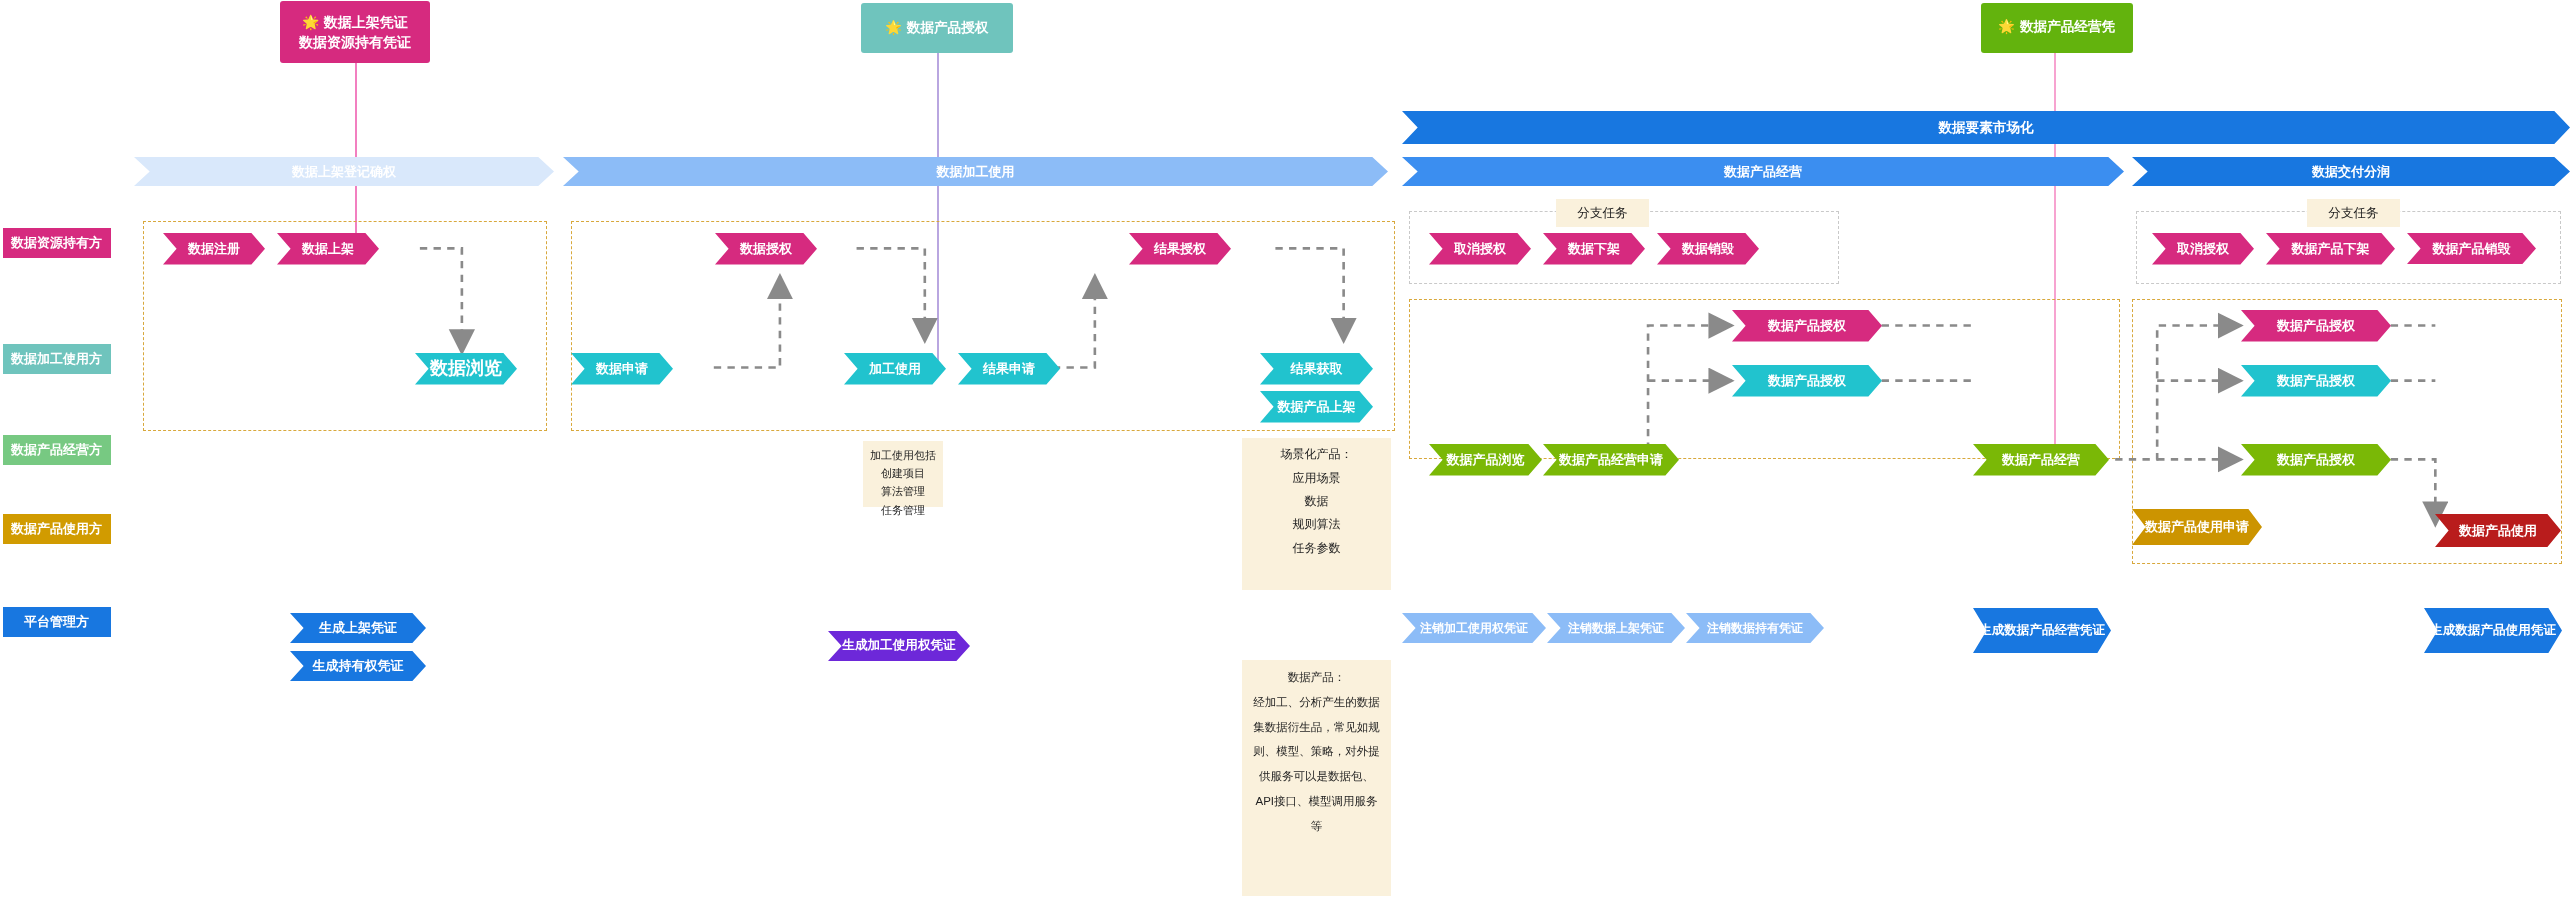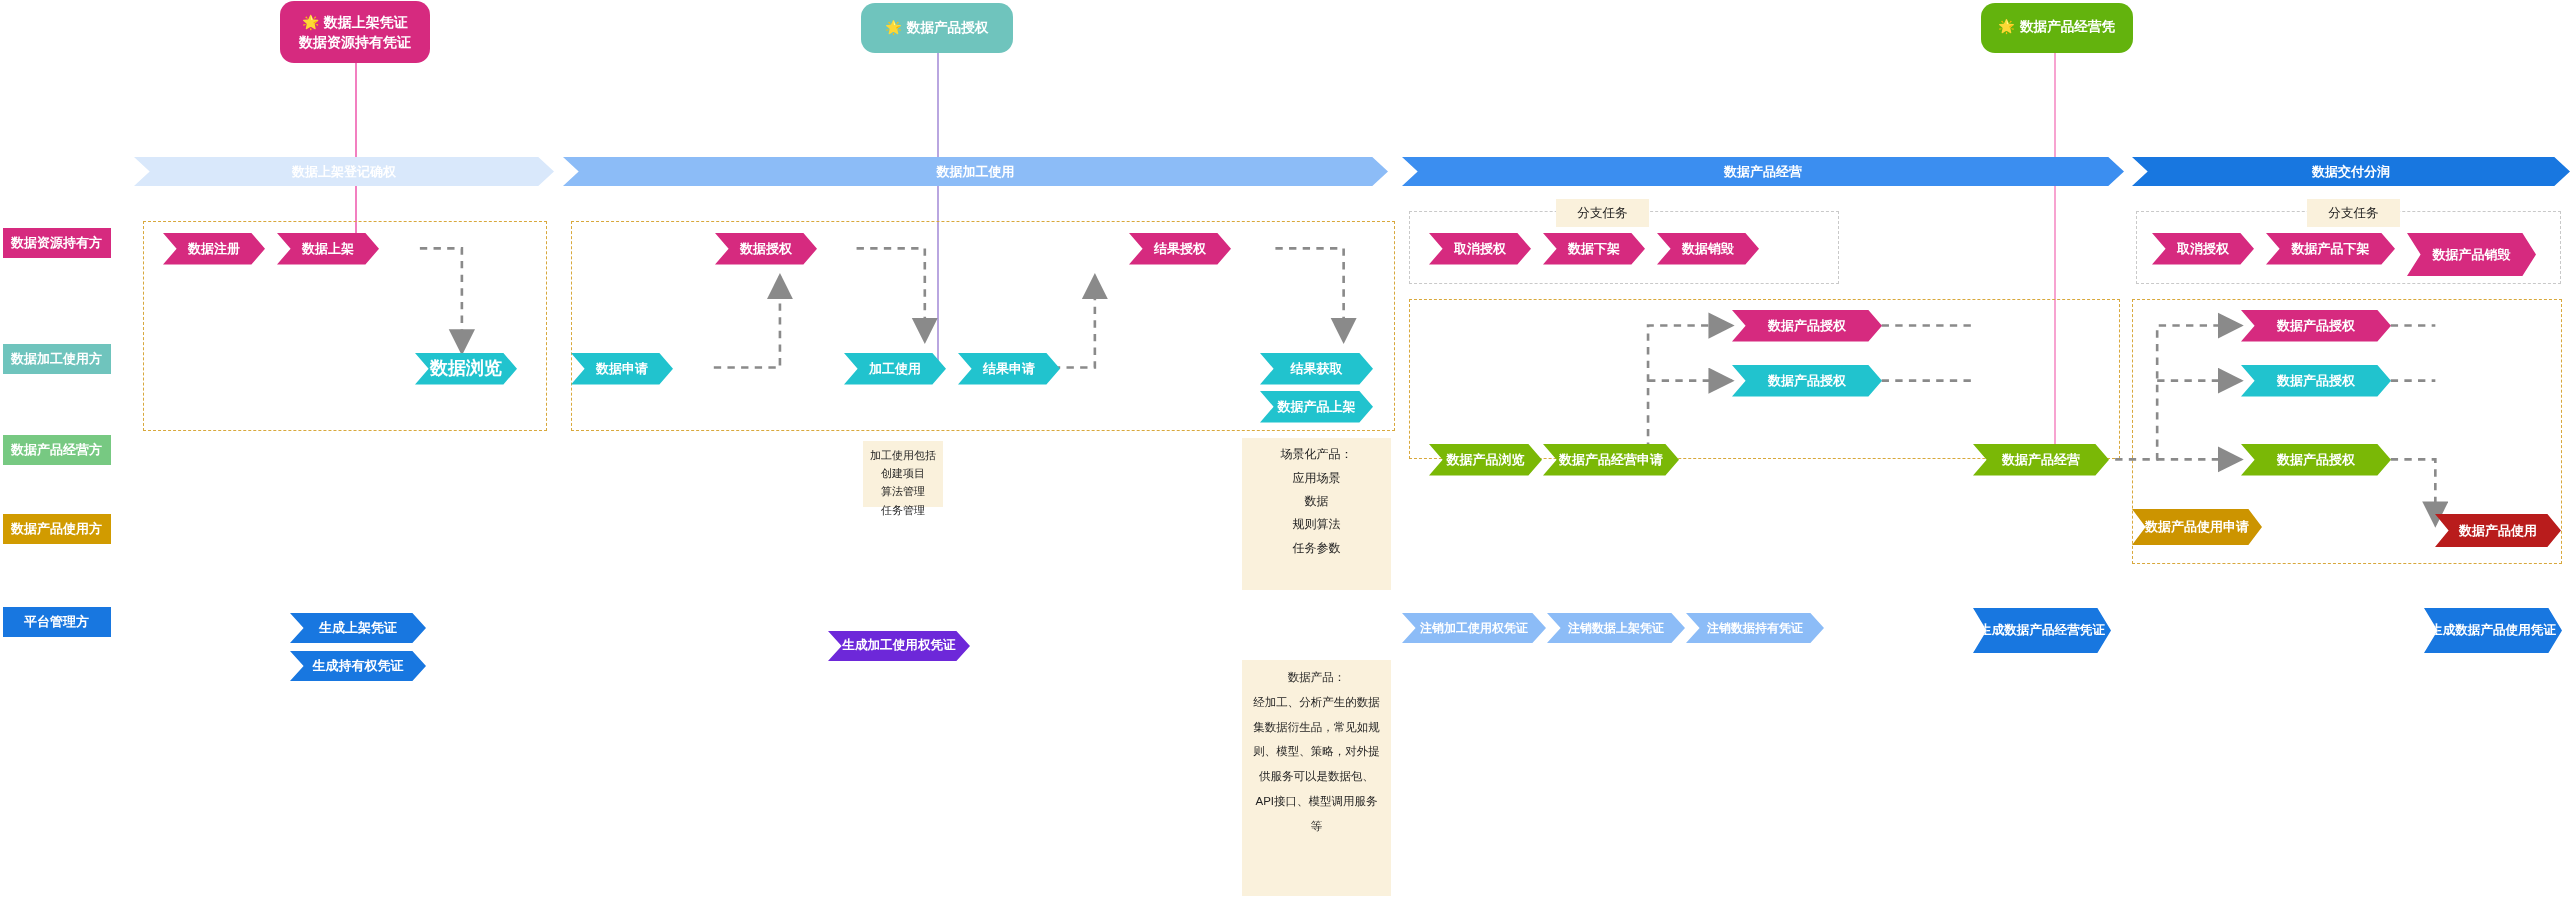--- a/index.html
+++ b/index.html
@@ -5,21 +5,21 @@
   * { box-sizing: border-box; margin:0; padding:0; }
   html,body{ background:#fff; }
   body{
     font-family:"Liberation Sans","DejaVu Sans",sans-serif;
     width:2576px; height:902px; position:relative; overflow:hidden;
   }
   .stage{ position:absolute; left:0; top:0; width:2576px; height:902px; }
 
   
   .cred{
-    position:absolute; border-radius:14px; color:#fff; font-weight:bold;
+    position:absolute; border-radius:3px; color:#fff; font-weight:bold;
     display:flex; flex-direction:column; align-items:center; justify-content:center;
     text-align:center; line-height:1.45; padding:3.1px 7.3px;
   }
   .cred .ln{ display:block; white-space:nowrap; }
   .cred .star{ margin-right:4.2px; }
   .cred-pink{ background:#d62a7f; }
   .cred-teal{ background:#6fc4bd; }
   .cred-green{ background:#63b30d; }
 
   
@@ -81,20 +81,23 @@
   </div>
 
   <div class="cred cred-teal" style="left:861px; top:3.1px; width:152px; height:50px; font-size:13.6px;">
     <span class="ln"><span class="star">🌟</span><span>数据产品授权</span></span>
   </div>
 
   <div class="cred cred-green" style="left:1981px; top:3.1px; width:152px; height:50px; font-size:13.6px;font-family:Liberation Mono, monospace;">
     <span class="ln"><span class="star">🌟</span><span>数据产品经营凭</span></span>
   </div>
 
+  <div class="banner chev-both" style="left:1402px; top:111px; width:1168px; height:33px; background:#1877e0; font-size:13.6px;">
+    <span>数据要素市场化</span>
+  </div>
 
   <div class="banner chev-both" style="left:134px; top:157px; width:420px; height:29px; background:#d9e8fb; font-size:13px; color:#fff;">
     <span>数据上架登记确权</span>
   </div>
   <div class="banner chev-both" style="left:563px; top:157px; width:825px; height:29px; background:#8cbcf7; font-size:13px; color:#fff;">
     <span>数据加工使用</span>
   </div>
   <div class="banner chev-both" style="left:1402px; top:157px; width:722px; height:29px; background:#3b8ef0; font-size:13px; color:#fff;">
     <span>数据产品经营</span>
   </div>
@@ -192,21 +195,21 @@
   <div class="step" style="left:1732px; top:310px; width:150px; height:31.5px; background:#d62a7f; font-size:13px;">
     <span>数据产品授权</span>
     </div>
 
   <div class="step" style="left:2152px; top:233px; width:102px; height:31.5px; background:#d62a7f; font-size:13px;">
     <span>取消授权</span>
     </div>
   <div class="step" style="left:2266px; top:233px; width:129px; height:31.5px; background:#d62a7f; font-size:13px;">
     <span>数据产品下架</span>
     </div>
-  <div class="step" style="left:2407px; top:233px; width:129px; height:43px; background:#d62a7f; font-size:13px;">
+  <div class="step" style="left:2407px; top:233px; width:129px; height:31px; background:#d62a7f; font-size:13px;">
     <span>数据产品销毁</span>
     </div>
 
   <div class="step" style="left:2241px; top:310px; width:150px; height:31.5px; background:#d62a7f; font-size:13px;">
     <span>数据产品授权</span>
     </div>
 
   <div class="step" style="left:415px; top:353px; width:102px; height:31.5px; background:#21c3ce; font-size:18px;">
     <span>数据浏览</span>
     </div>

